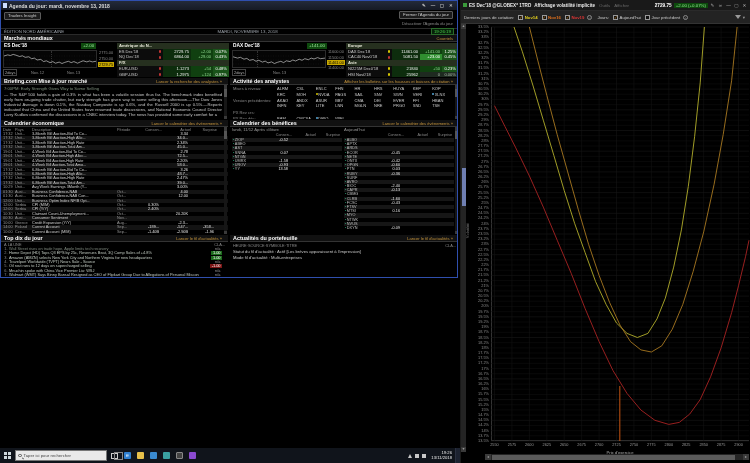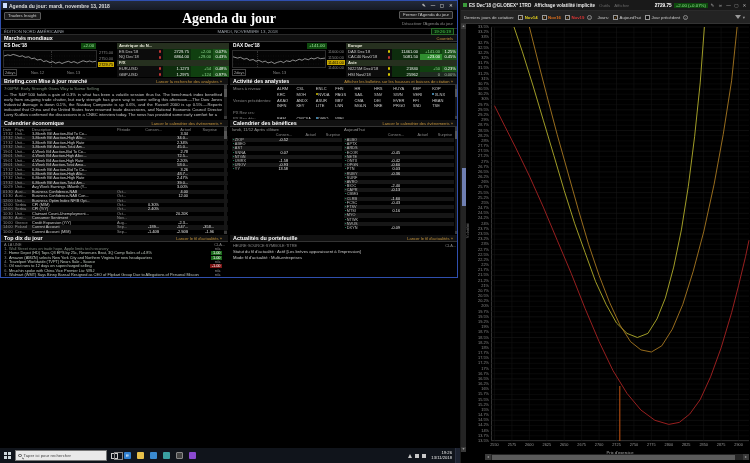--- a/index.html
+++ b/index.html
@@ -168,21 +168,20 @@
       <span class="doc-ic"></span>
       <span>Agenda du jour: mardi, novembre 13, 2018</span>
       <span class="sp"></span>
       <span class="winbtn">✎</span>
       <span class="winbtn">—</span>
       <span class="winbtn">▢</span>
       <span class="winbtn">✕</span>
     </div>
     <div class="ag-headzone">
       <span class="btn-outline" style="left:3px;top:2px;">Traders Insight</span>
-      <div class="big-title">Agenda du jour</div>
       <span class="btn-outline" style="right:4px;top:1px;">Fermer l'Agenda du jour</span>
       <span class="dim-link" style="right:4px;top:11px;">Désactiver l'Agenda du jour</span>
     </div>
     <div class="ed-row">
       <span>ÉDITION NORD AMÉRICAINE</span>
       <span class="c">MARDI, NOVEMBRE 13, 2018</span>
       <span class="time-chip">19:26:19</span>
     </div>
     <div class="sec-head" style="left:0;top:34px;width:458px;">
       <span>Marchés mondiaux</span>

